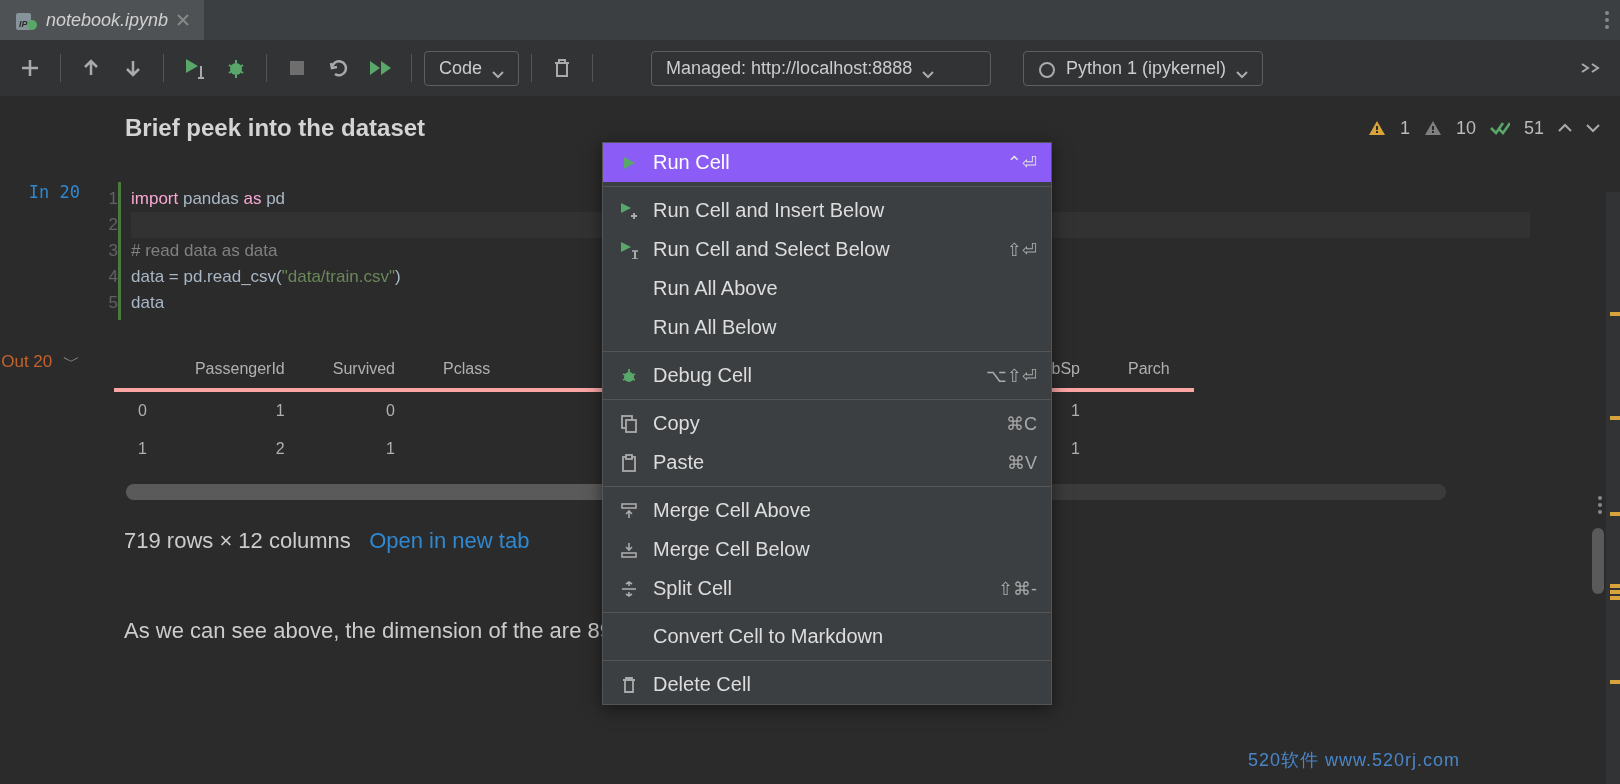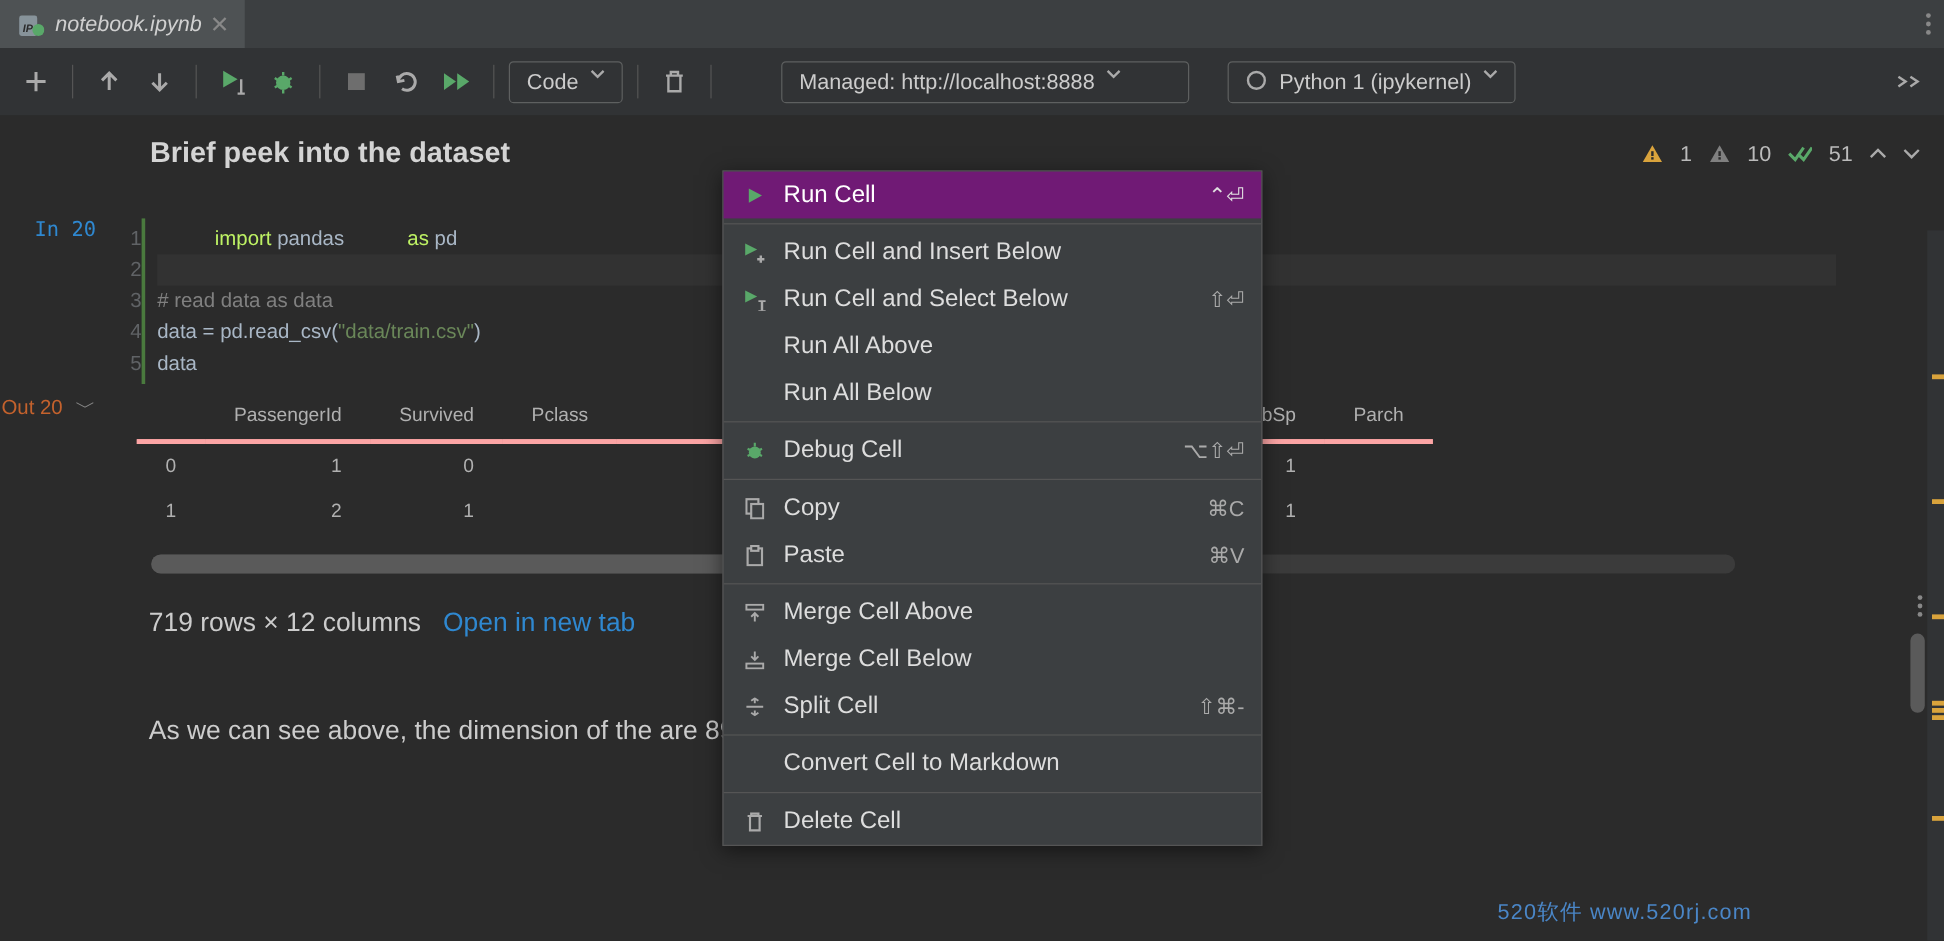--- a/index.html
+++ b/index.html
@@ -9,63 +9,63 @@
 .tab-bar { background: #3c3f41; height: 40px; display: flex; align-items: center; justify-content: space-between; }
 .tab { display: flex; align-items: center; padding: 0 14px; height: 100%; background: #4e5254; gap: 8px; cursor: pointer; font-style: italic; }
 .tab-icon { width: 24px; height: 22px; display: flex; align-items: center; justify-content: center; }
 .tab-label { color: #d0d0d0; font-size: 18px; }
 .tab-close { color: #888; font-size: 16px; display:flex; align-items:center; }
 
 
 .toolbar { height: 56px; display: flex; align-items: center; padding: 0 12px; gap: 6px; background: #313335; }
 .tb-btn { width: 36px; height: 36px; display: flex; align-items: center; justify-content: center; background: transparent; border: none; cursor: pointer; color: #aaa; }
 .tb-sep { width: 1px; height: 28px; background: #555; margin: 0 6px; }
-.dropdown { display: flex; align-items: flex-start; gap: 10px; border: 1px solid #5e6060; border-radius: 4px; padding: 6px 14px; color: #ccc; font-size: 18px; cursor: pointer; }
+.dropdown { display: flex; align-items: flex-end; gap: 10px; border: 1px solid #5e6060; border-radius: 4px; padding: 6px 14px; color: #ccc; font-size: 18px; cursor: pointer; }
 .green { color: #59a869; }
 .gray { color: #888; }
 
 
 .editor { padding: 18px 0 0 0; overflow: hidden; height: calc(100% - 96px); position: relative; }
 .heading-row { display: flex; align-items: center; justify-content: space-between; padding: 0 20px 0 125px; }
 .heading { color: #d4d4d4; font-size: 24px; font-weight: bold; }
 .status-icons { display: flex; align-items: center; gap: 14px; font-size: 18px; color: #bbb; }
 
 
 .cell-wrap { margin-top: 40px; display: flex; }
 .gutter-out { width: 90px; text-align: right; padding-right: 10px; font-family: 'Menlo', monospace; font-size: 17px; }
 .cell-in { color: #2f88d0; }
 .cell-out { color: #c4622d; }
 .linenos { width: 28px; text-align: right; color: #606366; font-family: 'Menlo', monospace; font-size: 17px; line-height: 26px; padding-top: 4px; }
 .code-block { flex: 1; background: #2b2b2b; border-left: 3px solid #4a7a3e; padding: 4px 10px; font-family: 'Menlo', monospace; font-size: 17px; line-height: 26px; margin-right: 80px; }
 .code-line { white-space: pre; }
-.kw { color: #bef264; margin-left: 48px; }
+.kw { color: #f9a8d4; }
 .str { color: #6a8759; }
 .com { color: #808080; }
 .ident { color: #a9b7c6; }
 .highlight-line { background: #323232; }
 
 
-.output-wrap { display: flex; margin-top: 8px; }
+.output-wrap { display: flex; margin-top: 30px; }
 .collapse-arrow { color: #888; margin-left: 6px; }
 .table-area { flex: 1; padding-left: 24px; padding-right: 80px; }
 table { border-collapse: collapse; font-family: 'Menlo', monospace; font-size: 16px; }
 th, td { padding: 10px 24px; text-align: right; color: #b0b0b0; }
 th { border-bottom: 4px solid #fca5a5; font-weight: normal; }
 .scrollbar-h { height: 16px; background: #3b3b3b; border-radius: 8px; margin-top: 16px; margin-left: 12px; width: 1320px; position: relative; }
 .scrollbar-thumb { position: absolute; left:0; top:0; height:100%; width: 55%; background: #5a5a5a; border-radius:8px; }
 
 .dim-text { color: #ccc; font-size: 22px; margin-top: 28px; margin-left: 10px; }
 .link { color: #2f88d0; cursor: pointer; }
 
 .body-text { color: #ccc; font-size: 22px; margin: 60px 10px 0 10px; line-height: 1.5; }
 
 
 .context-menu { position: absolute; left: 602px; top: 142px; width: 450px; background: #3c3f41; border: 1px solid #555; box-shadow: 0 4px 16px rgba(0,0,0,0.5); z-index: 100; }
 .menu-item { display: flex; align-items: center; padding: 8px 14px; font-size: 20px; color: #ddd; cursor: pointer; gap: 12px; }
-.menu-item.selected { background: #701a75; color: #fff; }
+.menu-item.selected { background: #8b5cf6; color: #fff; }
 .menu-icon { width: 24px; display: flex; justify-content: center; }
 .menu-label { flex: 1; }
 .menu-shortcut { color: #aaa; font-size: 18px; }
 .menu-item.selected .menu-shortcut { color: #e0e0e0; }
 .menu-divider { height: 1px; background: #555; margin: 4px 0; }
 
 .right-gutter { position: absolute; right: 0; top: 96px; bottom: 0; width: 14px; background: #313335; }
 .warn-stripe { position:absolute; right:0; width:10px; height:4px; background:#d9a33c; }
 
 .overflow-dots { position:absolute; right:18px; display:flex; flex-direction:column; gap:3px;}

